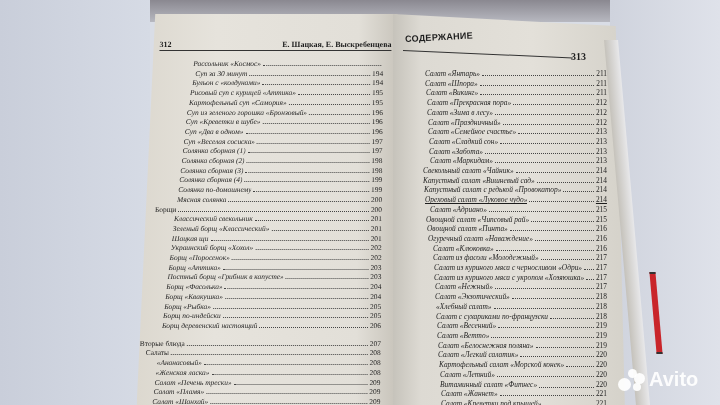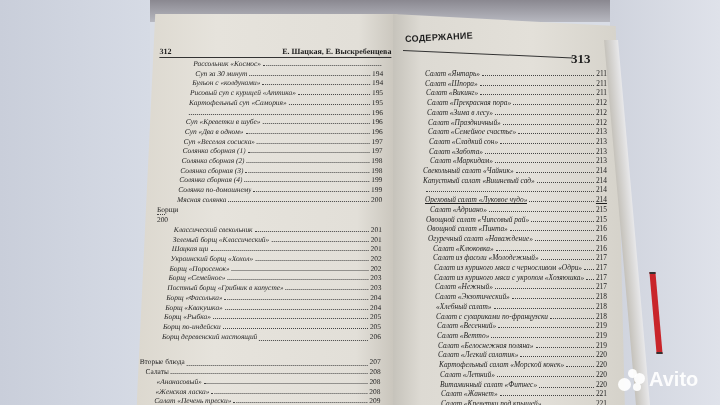--- a/index.html
+++ b/index.html
@@ -43,49 +43,49 @@
     .red-mark {
       position: absolute; left: 653px; top: 272px; width: 6px; height: 78px;
       background: #c9252a; transform: skewX(5deg);
       border-top: 2px solid #333; border-bottom: 2px solid #333;
     }
     .header {
       position: absolute; display: flex; justify-content: space-between;
       font-weight: bold; font-size: 8px;
       border-bottom: 1.5px solid #333; padding-bottom: 1px;
     }
-    .header-left { left: 20px; top: 33px; width: 232px; }
+    .header-left { left: 20px; top: 26px; width: 232px; }
     .header-right-title {
       position: absolute; left: 12px; top: 20px; font-size: 9px; font-weight: bold;
       font-family: "Liberation Sans", sans-serif; letter-spacing: 0.3px;
       transform: rotate(-3deg); transform-origin: left;
     }
     .header-right-line {
       position: absolute; left: 10px; top: 36px; width: 170px; border-bottom: 1.5px solid #333;
       transform: rotate(2.5deg); transform-origin: left;
     }
     .header-right-num {
-      position: absolute; left: 178px; top: 37px; font-size: 13px; font-weight: bold;
+      position: absolute; left: 178px; top: 37px; font-size: 10px; font-weight: bold;
     }
     .toc {
       position: absolute; list-style: none; margin: 0; padding: 0;
     }
     .toc-left { left: 0; top: 45px; width: 250px; }
     .toc-right { left: 0; top: 55px; width: 220px; }
     .toc li {
       display: flex; align-items: baseline; font-size: 7.4px; line-height: 9.7px;
       font-style: italic; white-space: nowrap;
     }
     .toc li .label { overflow: hidden; }
     .toc li .dots {
       flex: 1; border-bottom: 1px dotted #444; margin: 0 2px; height: 6px; min-width: 8px;
     }
     .toc li .num { font-style: normal; font-size: 7.4px; }
     .toc li.section { font-style: normal; }
-    .toc li.gap { margin-top: 16px; align-items: center; }
+    .toc li.gap { margin-top: 8px; }
     .watermark {
       position: absolute; left: 618px; top: 368px; display: flex; align-items: center;
       color: rgba(255,255,255,0.92); font-family: "Liberation Sans", sans-serif;
       font-size: 20px; font-weight: bold;
     }
     .dots-logo { position: relative; width: 28px; height: 22px; margin-right: 3px; }
     .dots-logo span { position: absolute; border-radius: 50%; background: rgba(255,255,255,0.92); }
   </style>
 </head>
 <body>
@@ -119,20 +119,21 @@
         <span class="label">Рисовый суп с курицей «Аттика»</span>
         <span class="dots"></span>
         <span class="num">195</span>
       </li>
       <li style="padding-left: 50px; padding-right: 6px;">
         <span class="label">Картофельный суп «Самория»</span>
         <span class="dots"></span>
         <span class="num">195</span>
       </li>
       <li style="padding-left: 48px; padding-right: 6px;">
+        <span class="label">Суп из зеленого горошка «Бронзовый»</span>
         <span class="dots"></span>
         <span class="num">196</span>
       </li>
       <li style="padding-left: 47px; padding-right: 6px;">
         <span class="label">Суп «Креветки в шубе»</span>
         <span class="dots"></span>
         <span class="num">196</span>
       </li>
       <li style="padding-left: 46px; padding-right: 6px;">
         <span class="label">Суп «Два в одном»</span>
@@ -167,21 +168,21 @@
       <li style="padding-left: 40px; padding-right: 6px;">
         <span class="label">Солянка по-домашнему</span>
         <span class="dots"></span>
         <span class="num">199</span>
       </li>
       <li style="padding-left: 39px; padding-right: 6px;">
         <span class="label">Мясная солянка</span>
         <span class="dots"></span>
         <span class="num">200</span>
       </li>
-      <li class="section" style="padding-left: 17px; padding-right: 6px; flex-direction: column;">
+      <li class="section" style="padding-left: 17px; padding-right: 6px;">
         <span class="label">Борщи</span>
         <span class="dots"></span>
         <span class="num">200</span>
       </li>
       <li style="padding-left: 36px; padding-right: 6px;">
         <span class="label">Классический свекольник</span>
         <span class="dots"></span>
         <span class="num">201</span>
       </li>
       <li style="padding-left: 35px; padding-right: 6px;">
@@ -198,21 +199,21 @@
         <span class="label">Украинский борщ «Хохол»</span>
         <span class="dots"></span>
         <span class="num">202</span>
       </li>
       <li style="padding-left: 32px; padding-right: 6px;">
         <span class="label">Борщ «Поросенок»</span>
         <span class="dots"></span>
         <span class="num">202</span>
       </li>
       <li style="padding-left: 31px; padding-right: 6px;">
-        <span class="label">Борщ «Семейное»</span>
+        <span class="label">Борщ «Аттика»</span>
         <span class="dots"></span>
         <span class="num">203</span>
       </li>
       <li style="padding-left: 30px; padding-right: 6px;">
         <span class="label">Постный борщ «Грибник в капусте»</span>
         <span class="dots"></span>
         <span class="num">203</span>
       </li>
       <li style="padding-left: 29px; padding-right: 6px;">
         <span class="label">Борщ «Фасолька»</span>
@@ -227,21 +228,21 @@
       <li style="padding-left: 27px; padding-right: 6px;">
         <span class="label">Борщ «Рыбка»</span>
         <span class="dots"></span>
         <span class="num">205</span>
       </li>
       <li style="padding-left: 26px; padding-right: 6px;">
         <span class="label">Борщ по-индейски</span>
         <span class="dots"></span>
         <span class="num">205</span>
       </li>
-      <li style="padding-left: 25px; padding-right: 6px; align-items: flex-end;">
+      <li style="padding-left: 25px; padding-right: 6px;">
         <span class="label">Борщ деревенский настоящий</span>
         <span class="dots"></span>
         <span class="num">206</span>
       </li>
       <li class="section gap" style="padding-left: 3px; padding-right: 6px;">
         <span class="label">Вторые блюда</span>
         <span class="dots"></span>
         <span class="num">207</span>
       </li>
       <li class="section" style="padding-left: 9px; padding-right: 6px;">
@@ -336,20 +337,21 @@
         <span class="label">Свекольный салат «Чайник»</span>
         <span class="dots"></span>
         <span class="num">214</span>
       </li>
       <li style="padding-left: 30px; padding-right: 6px;">
         <span class="label">Капустный салат «Вишневый сад»</span>
         <span class="dots"></span>
         <span class="num">214</span>
       </li>
       <li style="padding-left: 31px; padding-right: 6px;">
+        <span class="label">Капустный салат с редькой «Провокатор»</span>
         <span class="dots"></span>
         <span class="num">214</span>
       </li>
       <li style="padding-left: 32px; padding-right: 6px; text-decoration: underline;">
         <span class="label">Ореховый салат «Луковое чудо»</span>
         <span class="dots"></span>
         <span class="num">214</span>
       </li>
       <li style="padding-left: 37px; padding-right: 6px;">
         <span class="label">Салат «Адриано»</span>

